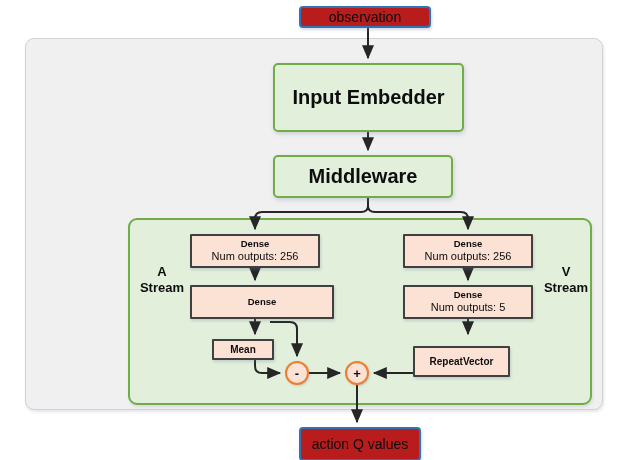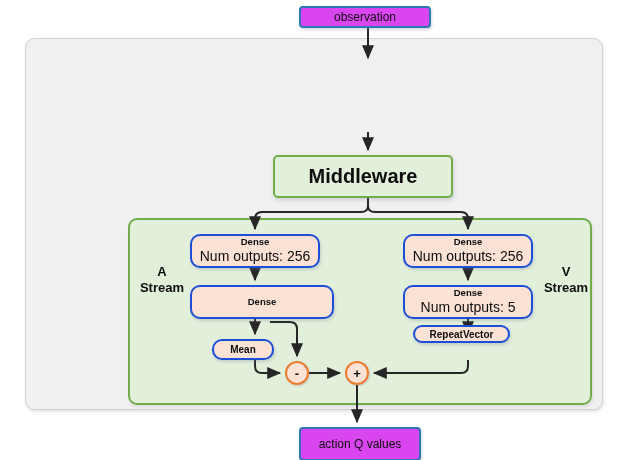--- a/index.html
+++ b/index.html
@@ -33,27 +33,27 @@
     left: 128px; top: 218px;
     width: 464px; height: 187px;
     background: #e2efda;
     border: 2px solid #70ad47;
     border-radius: 9px;
     box-shadow: 1px 2px 3px rgba(120,130,160,0.18);
   }
 
   
   .io-box {
-    background: #d946ef;
+    background: #b91c1c;
     border: 2px solid #2e75b6;
     border-radius: 4px;
     display: flex;
     align-items: center;
     justify-content: center;
-    font-size: 12px;
+    font-size: 14px;
     color: #0d0d0d;
     box-shadow: 1px 2px 3px rgba(120,130,160,0.30);
   }
   .io-observation { left: 299px; top: 6px; width: 132px; height: 22px; }
   .io-output      { left: 299px; top: 427px; width: 122px; height: 34px; }
 
   
   .green-box {
     background: #e2efda;
     border: 2px solid #70ad47;
@@ -65,39 +65,39 @@
     font-weight: bold;
     color: #0d0d0d;
     box-shadow: 1px 2px 4px rgba(120,130,160,0.30);
   }
   .box-embedder   { left: 273px; top: 63px;  width: 191px; height: 69px; }
   .box-middleware { left: 273px; top: 155px; width: 180px; height: 43px; }
 
   
   .orange-box {
     background: #fbe2d5;
-    border: 2px solid #1d4ed8;
-    border-radius: 10px;
+    border: 2px solid #404040;
+    border-radius: 1px;
     display: flex;
     flex-direction: column;
     align-items: center;
     justify-content: center;
     color: #0d0d0d;
     box-shadow: 1px 2px 3px rgba(120,130,160,0.28);
   }
   .orange-box .t1 { font-size: 9.5px; font-weight: bold; line-height: 1.25; }
-  .orange-box .t2 { font-size: 14px; line-height: 1.25; }
+  .orange-box .t2 { font-size: 11px; line-height: 1.25; }
   .orange-box .solo { font-size: 10px; font-weight: bold; }
 
   .a-dense1 { left: 190px; top: 234px; width: 130px; height: 34px; }
   .a-dense2 { left: 190px; top: 285px; width: 144px; height: 34px; }
   .v-dense1 { left: 403px; top: 234px; width: 130px; height: 34px; }
   .v-dense2 { left: 403px; top: 285px; width: 130px; height: 34px; }
   .mean-box { left: 212px; top: 339px; width: 62px; height: 21px; }
-  .rv-box   { left: 413px; top: 325px; width: 97px; height: 18px; }
+  .rv-box   { left: 413px; top: 346px; width: 97px; height: 31px; }
 
   
   .op-circle {
     width: 24px; height: 24px;
     border-radius: 50%;
     background: #fbe2d5;
     border: 2px solid #ed7d31;
     display: flex;
     align-items: center;
     justify-content: center;
@@ -175,20 +175,23 @@
       <path d="M468,360 L468,366 Q468,373 461,373 L374,373" marker-end="url(#arrowhead-left)"></path>
 
       <path d="M357,385 L357,422" marker-end="url(#arrowhead)"></path>
     </g>
   </svg>
 
   <div class="abs io-box io-observation">
     <span>observation</span>
   </div>
 
+  <div class="abs green-box box-embedder">
+    <span>Input Embedder</span>
+  </div>
 
   <div class="abs green-box box-middleware">
     <span>Middleware</span>
   </div>
 
 
   <div class="abs label-text lbl-astream">
     <span>
       <span>A</span><br>
       <span>Stream</span>

